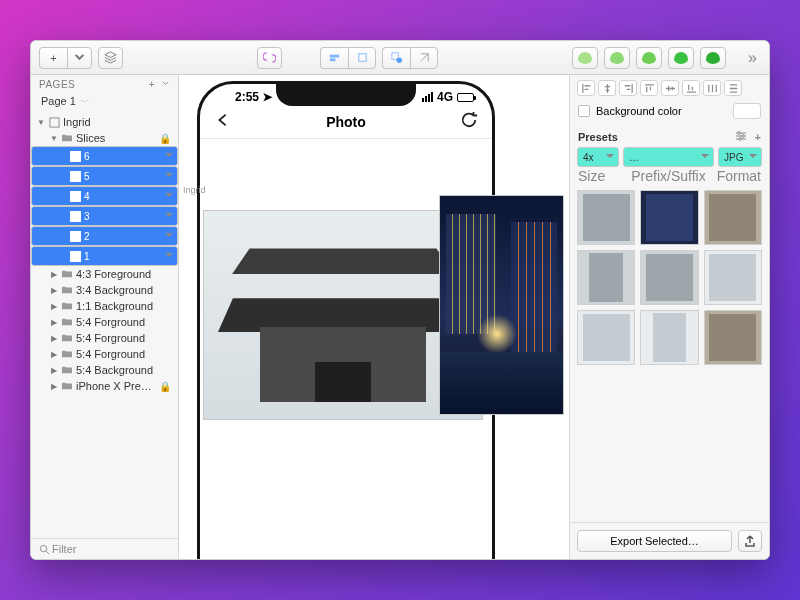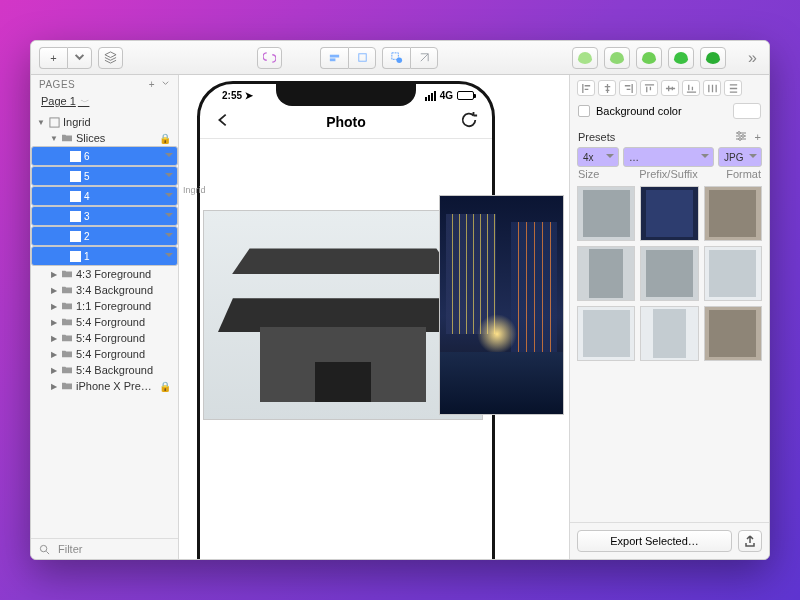--- a/index.html
+++ b/index.html
@@ -38,41 +38,41 @@
 .blob{width:14px;height:12px;border-radius:50% 50% 50% 50%/60% 60% 40% 40%;}
 .blob.g1{background:#a7e28a;} .blob.g2{background:#8fd873;} .blob.g3{background:#6fcf56;}
 .blob.g4{background:#3bc142;} .blob.g5{background:#2aae34;}
 
 .body { flex:1; display:flex; overflow:hidden; }
 
 
 .sidebar { width:148px; background:#f6f6f6; border-right:1px solid #d7d7d7; display:flex; flex-direction:column; font-size:11px;}
 .pages-hdr{display:flex; align-items:center; justify-content:space-between; padding:4px 8px 2px; color:#7a7a7a; font-size:10px; letter-spacing:.5px;}
 .pages-hdr .icons{display:flex;gap:6px;color:#888;}
-.page-row{padding:3px 10px; color:#333;text-decoration:underline;}
+.page-row{padding:3px 10px; color:#333;}
 .page-row .chev{font-size:9px; color:#888; margin-left:2px;}
 .layers{flex:1; overflow:auto; padding-top:2px;}
 .layer-row{display:flex; align-items:center; padding:2px 6px; color:#333; gap:3px; white-space:nowrap;}
 .layer-row .disc{font-size:8px;color:#7a7a7a;width:8px;text-align:center;}
 .layer-row .pad{display:inline-block;}
 .layer-row .ico{width:12px;height:12px;display:inline-flex;align-items:center;justify-content:center;}
 .layer-row .lbl{flex:1;overflow:hidden;text-overflow:ellipsis;}
 .layer-row.sel{background:#3b82f6;color:#fff;}
 .layer-row .lock{margin-left:auto;color:#9a9a9a;font-size:10px;}
 .ico.fold svg{width:12px;height:10px;fill:#9a9a9a;}
 .ico.slice{width:11px;height:11px;background:#fff;border:1px solid #7aa6ff;position:relative;}
 .layer-row.sel .ico.slice{border-color:#fff;}
-.filter-row{border-top:1px solid #ddd; display:flex; align-items:center; padding:4px 8px; color:#8a8a8a; gap:8px;}
+.filter-row{border-top:1px solid #ddd; display:flex; align-items:center; padding:4px 8px; color:#8a8a8a; gap:2px;}
 .filter-row svg{width:11px;height:11px;stroke:#8a8a8a;fill:none;}
 
 
 .canvas{flex:1; background:#fff; position:relative; overflow:hidden;}
 .phone{position:absolute; left:18px; top:6px; width:298px; height:620px; border:3px solid #141414; border-radius:36px; background:#fff;}
 .notch{position:absolute; top:-2px; left:50%; transform:translateX(-50%); width:140px; height:24px; background:#141414; border-radius:0 0 16px 16px;}
-.status{position:absolute; top:6px; left:4px; right:0; display:flex; justify-content:space-between; padding:0 18px; font-size:10px; font-weight:600;}
+.status{position:absolute; top:6px; left:17px; right:0; display:flex; justify-content:space-between; padding:0 18px; font-size:12px; font-weight:600;}
 .status .right{display:flex;gap:4px;align-items:center;}
 .sig{display:flex;gap:1px;align-items:flex-end;} .sig i{width:2px;background:#000;display:block;}
 .sig i:nth-child(1){height:4px}.sig i:nth-child(2){height:6px}.sig i:nth-child(3){height:8px}.sig i:nth-child(4){height:10px}
 .batt{width:17px;height:9px;border:1px solid #000;border-radius:2px;position:relative;}
 .batt::after{content:"";position:absolute;right:-3px;top:2px;width:2px;height:4px;background:#000;border-radius:0 1px 1px 0;}
 .navbar{position:absolute;top:21px;left:0;right:0;height:34px;display:flex;align-items:center;justify-content:space-between;padding:0 14px;border-bottom:1px solid #e5e5e5;}
 .navbar .back svg,.navbar .ref svg{width:18px;height:18px;stroke:#222;fill:none;stroke-width:2;}
 .navbar .ttl{font-weight:600;font-size:14px;}
 .postbar{position:absolute;top:72px;left:0;right:0;height:38px;display:flex;align-items:center;padding:0 12px;gap:8px;}
 .avatar{width:26px;height:26px;border-radius:50%;background:radial-gradient(circle at 35% 30%, #d8d8d8, #888);} 
@@ -97,27 +97,27 @@
 .city .glow{position:absolute;left:30%;bottom:60px;width:40px;height:40px;border-radius:50%;background:radial-gradient(circle,#ffe28a,transparent 70%);}
 
 
 .inspector{width:200px;background:#f6f6f6;border-left:1px solid #d7d7d7;display:flex;flex-direction:column;font-size:11px;}
 .align-row{display:flex;gap:3px;padding:5px 7px 3px;}
 .abtn{width:18px;height:16px;border:1px solid #d2d2d2;border-radius:3px;background:#fff;display:flex;align-items:center;justify-content:center;}
 .abtn svg{width:11px;height:11px;stroke:#909090;fill:none;stroke-width:1.4;}
 .bg-row{display:flex;align-items:center;gap:6px;padding:4px 8px;}
 .bg-row .swatch{margin-left:auto;width:28px;height:16px;border:1px solid #d2d2d2;border-radius:3px;background:#fff;}
 .cbox{width:12px;height:12px;border:1px solid #bcbcbc;border-radius:2px;background:#fff;}
-.sect-hdr{display:flex;align-items:center;justify-content:space-between;padding:8px 8px 4px;font-weight:400;color:#333;}
+.sect-hdr{display:flex;align-items:center;justify-content:space-between;padding:8px 8px 4px;font-weight:700;color:#333;}
 .sect-hdr .icons{display:flex;gap:8px;color:#888;}
 .preset-row{display:flex;gap:4px;padding:0 7px;}
-.sel{height:20px;border:1px solid #c8c8c8;border-radius:3px;background:#c4b5fd;display:flex;align-items:center;padding:0 5px;font-size:10px;color:#333;position:relative;}
+.sel{height:20px;border:1px solid #c8c8c8;border-radius:3px;background:#5eead4;display:flex;align-items:center;padding:0 5px;font-size:10px;color:#333;position:relative;}
 .sel::after{content:"";position:absolute;right:4px;top:6px;border:4px solid transparent;border-top-color:#888;}
 .sel.sz{width:42px}.sel.pf{flex:1}.sel.fm{width:44px}
-.preset-lbls{display:flex;padding:1px 8px 4px;font-size:11px;color:#888;}
+.preset-lbls{display:flex;padding:1px 8px 4px;font-size:14px;color:#888;}
 .preset-lbls span:nth-child(1){width:44px}.preset-lbls span:nth-child(2){flex:1;text-align:center}.preset-lbls span:nth-child(3){width:46px;text-align:right}
 
 .thumbs{flex:1;overflow:auto;padding:2px 7px;display:grid;grid-template-columns:repeat(3,1fr);gap:5px;align-content:start;}
 .th{height:55px;border:1px solid #d0d0d0;background:#cfd4d7;position:relative;overflow:hidden;}
 .th .mini{position:absolute;inset:6% 8%;background:#9da6aa;}
 .th.tall .mini{inset:4% 20%;}
 .th.city{background:#1c2748}.th.city .mini{background:#2d3d6f}
 .th.snow{background:#e8ecef}.th.snow .mini{background:#c4ccd1}
 .th.street{background:#b7ad9f}.th.street .mini{background:#8e8577}
 
@@ -290,21 +290,21 @@
               <span class="lbl">3:4 Background</span>
             </div>
             <div class="layer-row">
               <span class="pad" style="width:10px"></span>
               <span class="disc">▶</span>
               <span class="ico fold">
                 <svg viewBox="0 0 14 12">
                   <path d="M1 2h4l1 1h7v7H1z"></path>
                 </svg>
               </span>
-              <span class="lbl">1:1 Foreground</span>
+              <span class="lbl">1:1 Background</span>
             </div>
             <div class="layer-row">
               <span class="pad" style="width:10px"></span>
               <span class="disc">▶</span>
               <span class="ico fold">
                 <svg viewBox="0 0 14 12">
                   <path d="M1 2h4l1 1h7v7H1z"></path>
                 </svg>
               </span>
               <span class="lbl">5:4 Forground</span>

